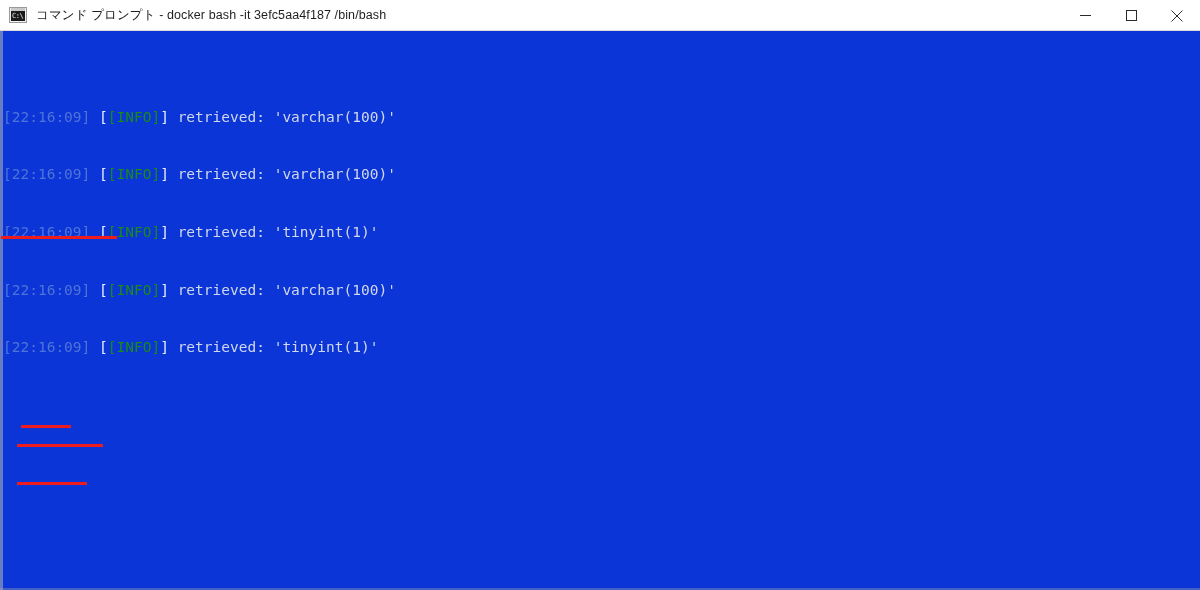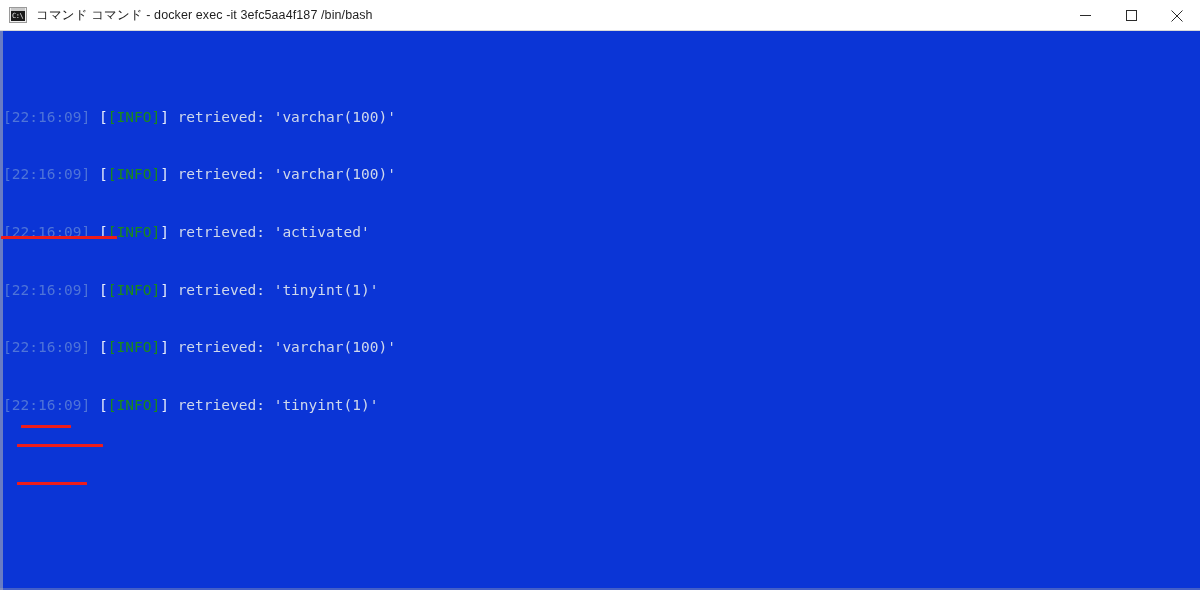--- a/index.html
+++ b/index.html
@@ -171,21 +171,21 @@
 <body>
 
 <div class="window">
 
   <div class="titlebar">
     <div class="title-icon">
       <div class="cap"></div>
       <div class="scr"></div>
       <div class="prompt">C:\</div>
     </div>
-    <div class="title-text">コマンド コマンド - docker  exec -it 3efc5aa4f187  /bin/bash</div>
+    <div class="title-text">コマンド プロンプト - docker  bash -it 3efc5aa4f187  /bin/bash</div>
 
     <div class="winbuttons">
       <div class="winbtn">
         <svg width="11" height="11" viewBox="0 0 11 11">
           <line x1="0" y1="5.5" x2="11" y2="5.5" stroke="#2b2b2b" stroke-width="1"></line>
         </svg>
       </div>
       <div class="winbtn">
         <svg width="11" height="11" viewBox="0 0 11 11">
           <rect x="0.5" y="0.5" width="10" height="10" fill="none" stroke="#2b2b2b" stroke-width="1"></rect>
@@ -202,21 +202,20 @@
 
   <div class="console">
     <div class="edge-left"></div>
     <div class="edge-bottom"></div>
 
     <div class="term">
 
       
       <div class="line"><span class="ts">[22:16:09]</span><span class="wht"> </span><span class="wht">[</span><span class="info">[INFO]</span><span class="wht">]</span><span class="txt"> retrieved: 'varchar(100)'</span></div>
       <div class="line"><span class="ts">[22:16:09]</span><span class="wht"> </span><span class="wht">[</span><span class="info">[INFO]</span><span class="wht">]</span><span class="txt"> retrieved: 'varchar(100)'</span></div>
-      <div class="line"><span class="ts">[22:16:09]</span><span class="wht"> </span><span class="wht">[</span><span class="info">[INFO]</span><span class="wht">]</span><span class="txt"> retrieved: 'activated'</span></div>
       <div class="line"><span class="ts">[22:16:09]</span><span class="wht"> </span><span class="wht">[</span><span class="info">[INFO]</span><span class="wht">]</span><span class="txt"> retrieved: 'tinyint(1)'</span></div>
       <div class="line"><span class="ts">[22:16:09]</span><span class="wht"> </span><span class="wht">[</span><span class="info">[INFO]</span><span class="wht">]</span><span class="txt"> retrieved: 'varchar(100)'</span></div>
       <div class="line"><span class="ts">[22:16:09]</span><span class="wht"> </span><span class="wht">[</span><span class="info">[INFO]</span><span class="wht">]</span><span class="txt"> retrieved: 'tinyint(1)'</span></div>
 
       
       
       
       
 
       

